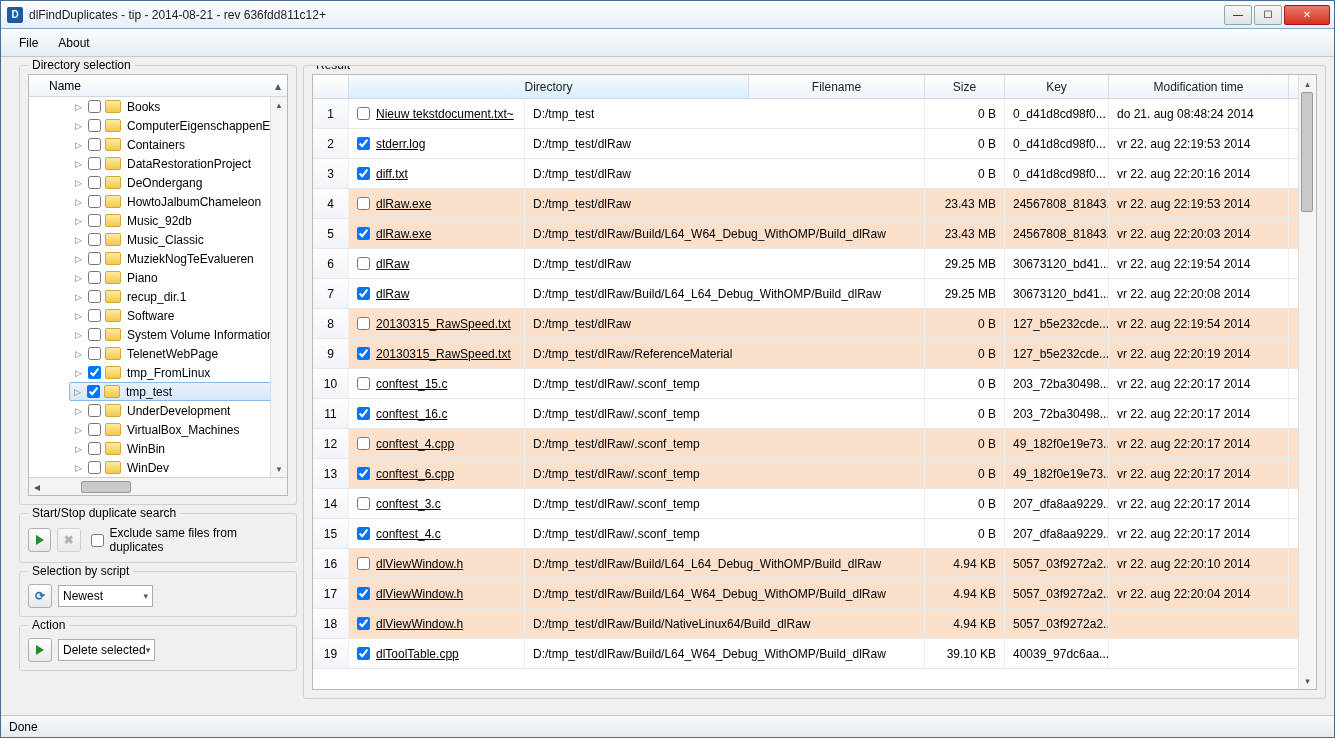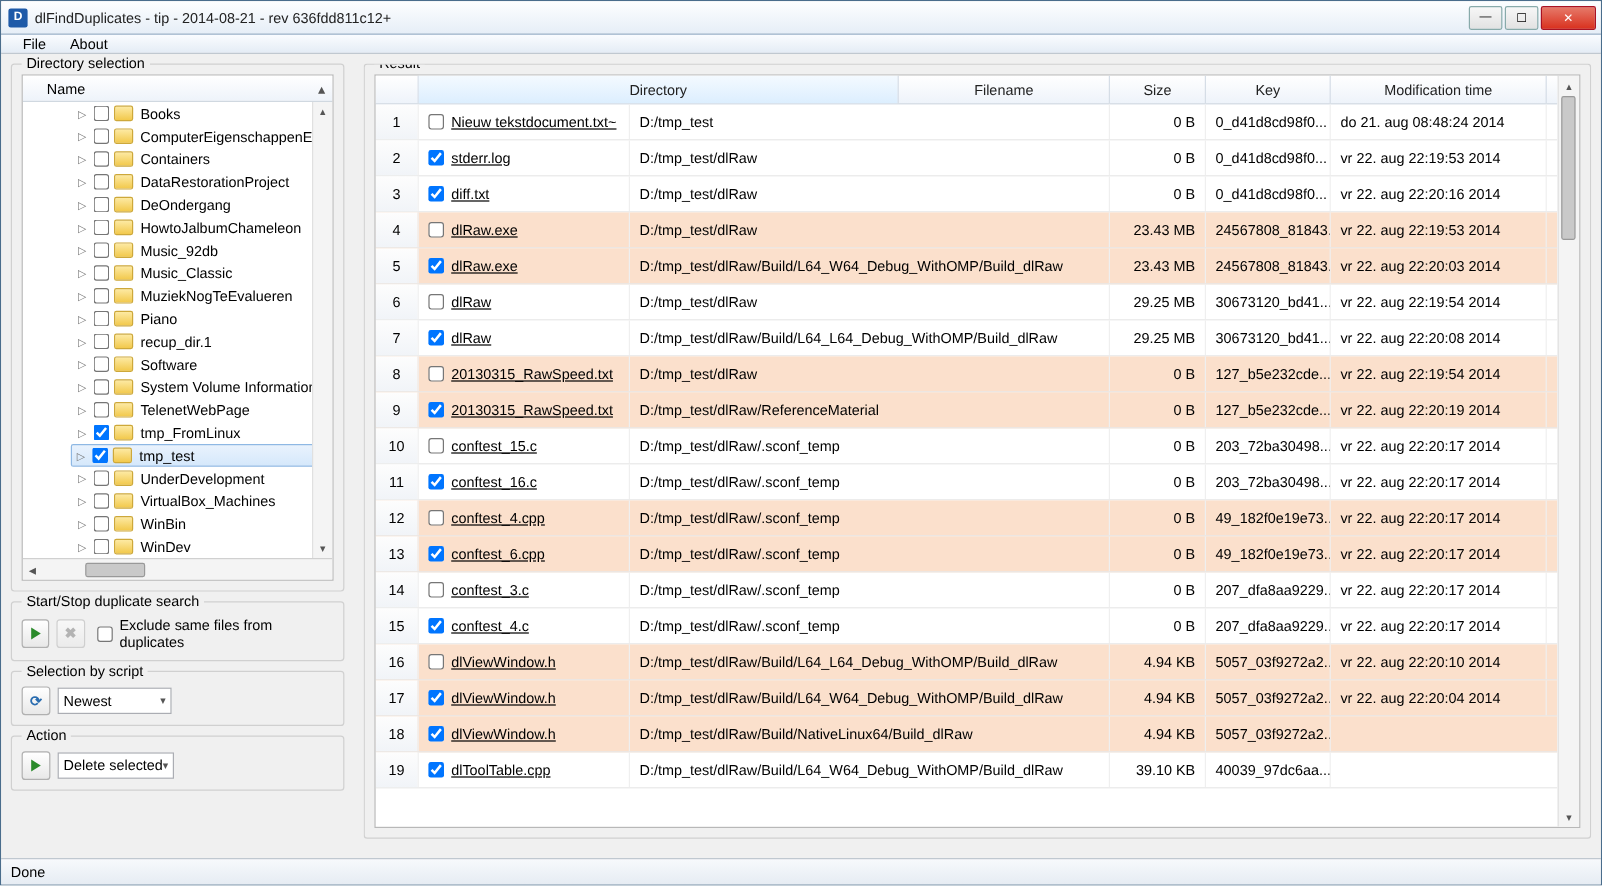--- a/index.html
+++ b/index.html
@@ -5,24 +5,24 @@
 * { box-sizing: border-box; margin: 0; padding: 0; font-family: "Segoe UI", Tahoma, sans-serif; font-size: 12px; }
 body { background: #fff; width: 1335px; height: 738px; overflow: hidden; }
 
 .window { width: 100%; height: 100%; border: 1px solid #4a6d8c; display: flex; flex-direction: column; background: #f0f0f0; }
 .titlebar { height: 28px; background: linear-gradient(#fdfeff, #e6eef7); display: flex; align-items: center; padding-left: 6px; border-bottom: 1px solid #8aa6c1; }
 .titlebar .app-icon { width: 16px; height: 16px; background: #1e5aa8; display: inline-flex; align-items: center; justify-content: center; color: #fff; font-weight: bold; font-size: 10px; border-radius: 2px; margin-right: 6px; }
 .titlebar .title { flex: 1; color: #222; }
 .titlebar .win-btns { display: flex; height: 20px; margin-right: 4px; }
 .titlebar .win-btn { width: 28px; height: 20px; border: 1px solid #8aa; background: linear-gradient(#f7f7f7,#e2e2e2); margin-left: 2px; display:flex; align-items:center; justify-content:center; font-size:10px; border-radius:2px; cursor:pointer;}
 .titlebar .win-btn.close { width: 46px; background: linear-gradient(#e67a6a,#d9311e); border-color:#a12; color:#fff;}
-.menubar { height: 16px; background: linear-gradient(#fafcff,#e4ecf5); display:flex; align-items:center; padding-left: 8px; border-bottom:1px solid #c0c8d0;}
+.menubar { height: 28px; background: linear-gradient(#fafcff,#e4ecf5); display:flex; align-items:center; padding-left: 8px; border-bottom:1px solid #c0c8d0;}
 .menubar .menu-item { padding: 0 10px; cursor: pointer; }
 
-.client { flex: 1; display: flex; padding: 8px; gap: 16px; background: #f0f0f0; overflow:hidden;}
+.client { flex: 1; display: flex; padding: 8px; gap: 6px; background: #f0f0f0; overflow:hidden;margin-left:10px;}
 .panel { background: #f0f0f0; }
 .group { border: 1px solid #d0d0d0; border-radius: 3px; padding: 8px 8px 8px 8px; position: relative; margin-bottom: 8px; }
 .group > .legend { position: absolute; top: -8px; left: 8px; background: #f0f0f0; padding: 0 4px; }
 
 .left-col { width: 278px; display:flex; flex-direction:column; }
 .tree-box { height: 422px; border: 1px solid #b8b8b8; background: #fff; overflow: hidden; display:flex; flex-direction:column;}
 .tree-header { background: linear-gradient(#fff,#eef3fa); border-bottom:1px solid #d0d8e0; height: 22px; display:flex; align-items:center;}
 .tree-header .th-name { flex:1; padding-left: 20px; }
 .tree-header .th-scroll { width:18px; text-align:center; color:#555;}
 .tree-list { flex:1; overflow:hidden; position:relative;}

